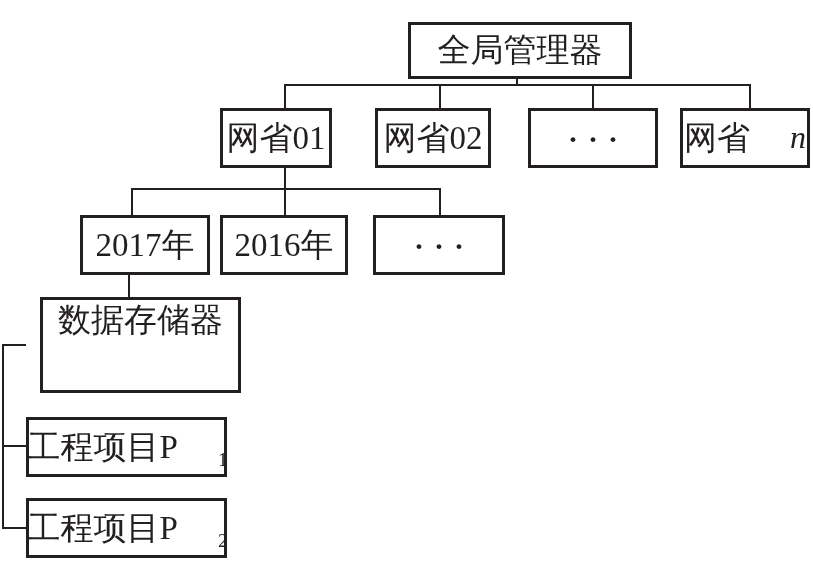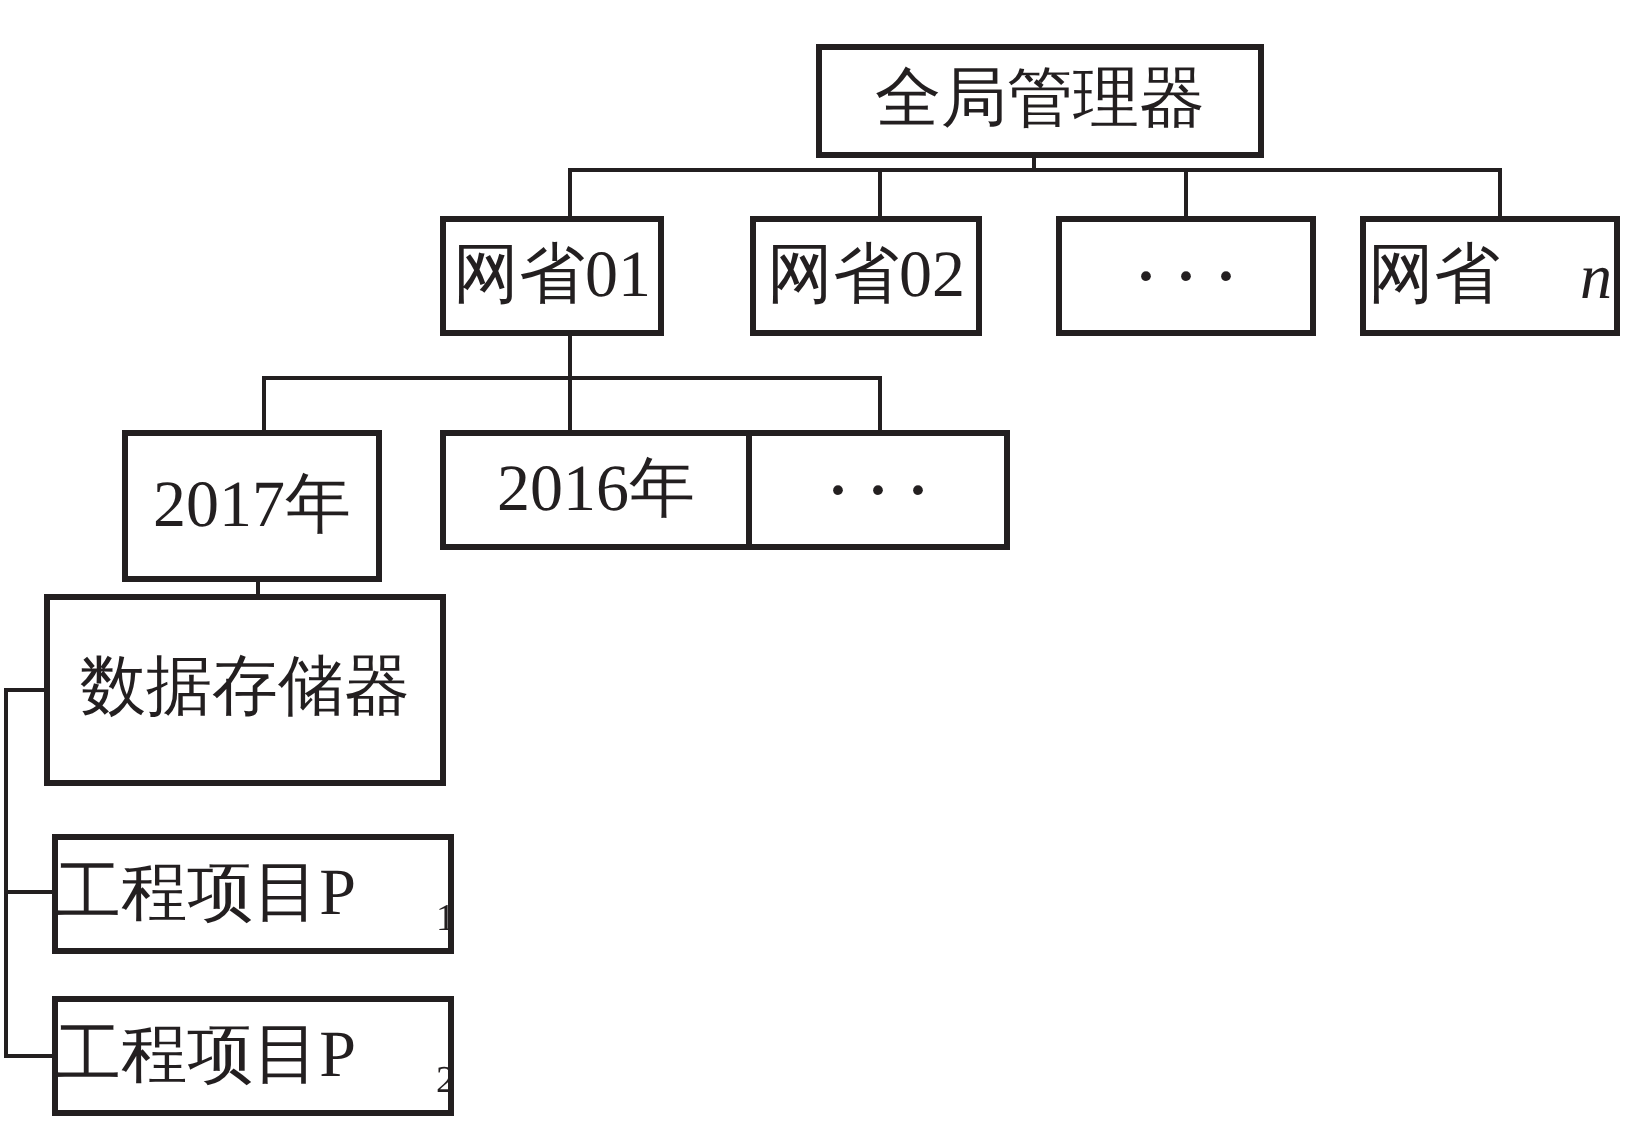--- a/index.html
+++ b/index.html
@@ -46,38 +46,38 @@
   }
   .subscript {
     font-size: 19px;
     align-self: flex-end;
     position: relative;
     top: 6px;
     left: 2px;
   }
   .node .row {
     display: flex;
-    align-items: flex-end;
+    align-items: flex-start;
     gap: 38px;
   }
   .line {
     position: absolute;
     background: #231f20;
   }
 
   
   #box-global   { left: 408px; top: 6px;   width: 224px; height: 57px; margin-top: 16px; }
   #box-prov01   { left: 220px; top: 108px; width: 112px; height: 60px; }
   #box-prov02   { left: 375px; top: 108px; width: 116px; height: 60px; }
   #box-provdots { left: 528px; top: 108px; width: 130px; height: 60px; }
   #box-provn    { left: 680px; top: 108px; width: 130px; height: 60px; }
-  #box-y2017    { left: 61px;  top: 215px; width: 130px; height: 76px; }
-  #box-y2016    { left: 220px; top: 215px; width: 156px; height: 60px; }
+  #box-y2017    { left: 80px;  top: 215px; width: 130px; height: 60px; }
+  #box-y2016    { left: 220px; top: 215px; width: 128px; height: 60px; }
   #box-ydots    { left: 373px; top: 215px; width: 132px; height: 60px; }
-  #box-dstore   { left: 22px;  top: 297px; width: 201px; height: 96px; }
+  #box-dstore   { left: 40px;  top: 297px; width: 201px; height: 96px; justify-content: space-between; }
   #box-proj1    { left: 26px;  top: 417px; width: 201px; height: 60px; }
   #box-proj2    { left: 26px;  top: 498px; width: 201px; height: 60px; }
 
   
   #ln-global-down { left: 516px; top: 63px;  width: 2px;   height: 22px; }
   #ln-bus1        { left: 284px; top: 84px;  width: 467px; height: 2px;  }
   #ln-drop1a      { left: 284px; top: 84px;  width: 2px;   height: 24px; }
   #ln-drop1b      { left: 439px; top: 84px;  width: 2px;   height: 24px; }
   #ln-drop1c      { left: 592px; top: 84px;  width: 2px;   height: 24px; }
   #ln-drop1d      { left: 749px; top: 84px;  width: 2px;   height: 24px; }

